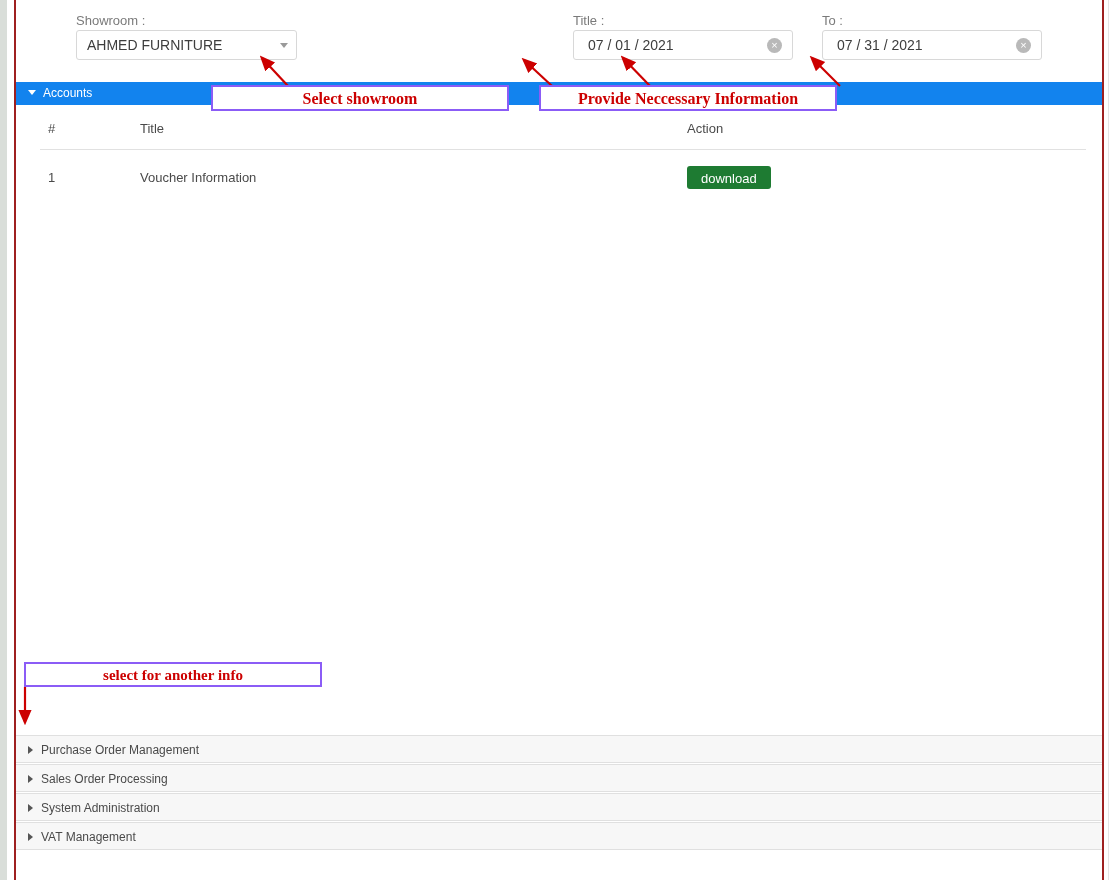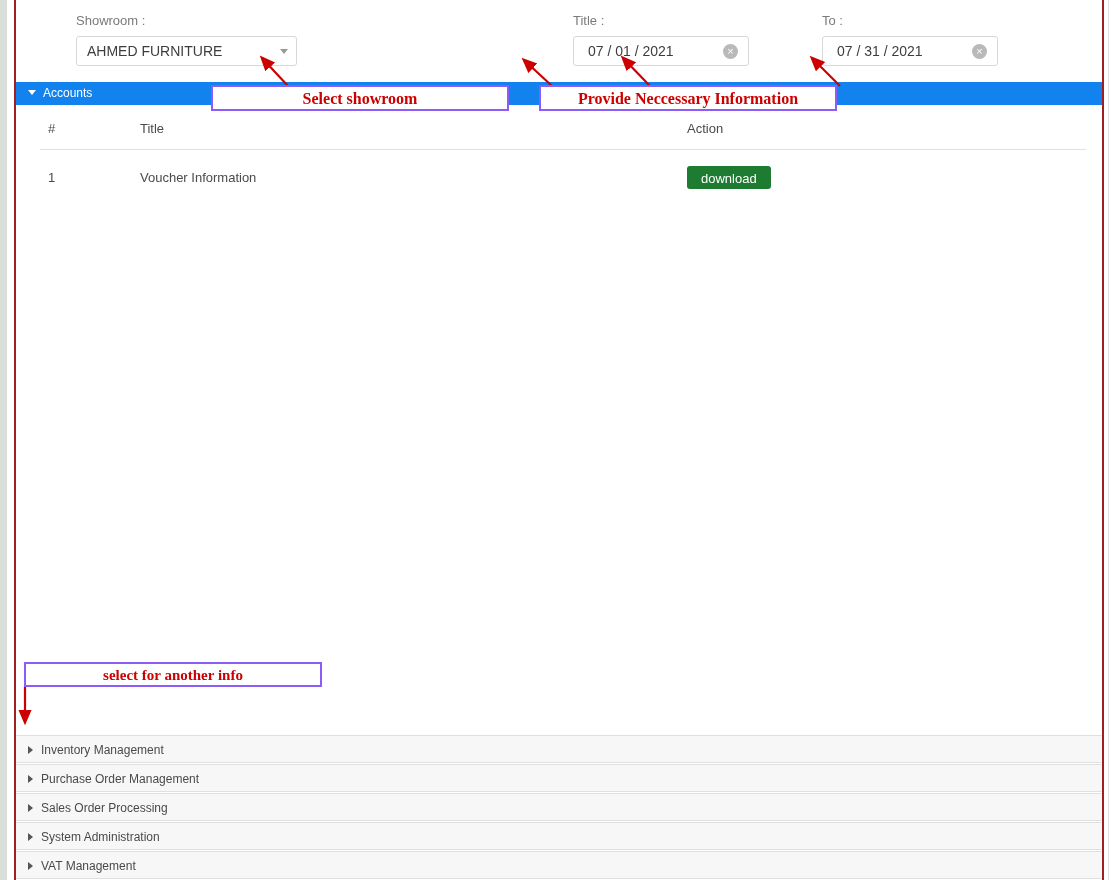--- a/index.html
+++ b/index.html
@@ -47,21 +47,21 @@
   .filter-bar {
     position: absolute;
     left: 16px; top: 0;
     width: 1086px; height: 82px;
   }
   .field-group { position: absolute; top: 14px; }
   .field-label {
     display: block;
     font-size: 13px;
     color: #7a7a7a;
-    margin-bottom: 8px;
+    margin-bottom: 2px;
     line-height: 14px;
     font-family: "Liberation Sans", sans-serif;
   }
   .control {
     box-sizing: border-box;
     height: 30px;
     border: 1px solid #d8d8d8;
     border-radius: 3px;
     background: #ffffff;
     font-size: 14px;
@@ -82,21 +82,21 @@
   .select-caret {
     position: absolute;
     right: 8px; top: 12px;
     width: 0; height: 0;
     border-left: 4px solid transparent;
     border-right: 4px solid transparent;
     border-top: 5px solid #9a9a9a;
   }
   .search-control { width: 222px; }
   .date-control {
-    width: 176px;
+    width: 220px;
     position: relative;
     padding-left: 14px;
   }
   .date-clear {
     position: absolute;
     right: 10px; top: 7px;
     width: 15px; height: 15px;
     border-radius: 50%;
     background: #b9b9b9;
     color: #ffffff;
@@ -300,23 +300,20 @@
         <td class="col-action">
           <button class="btn-download">download</button>
         </td>
       </tr>
     </tbody>
   </table>
 </div>
 
 <div class="accordion-list">
   <div class="accordion-row">
-    <span class="tri-right"></span><span>Inventory Management</span>
-  </div>
-  <div class="accordion-row">
     <span class="tri-right"></span><span>Purchase Order Management</span>
   </div>
   <div class="accordion-row">
     <span class="tri-right"></span><span>Sales Order Processing</span>
   </div>
   <div class="accordion-row">
     <span class="tri-right"></span><span>System Administration</span>
   </div>
   <div class="accordion-row">
     <span class="tri-right"></span><span>VAT Management</span>

